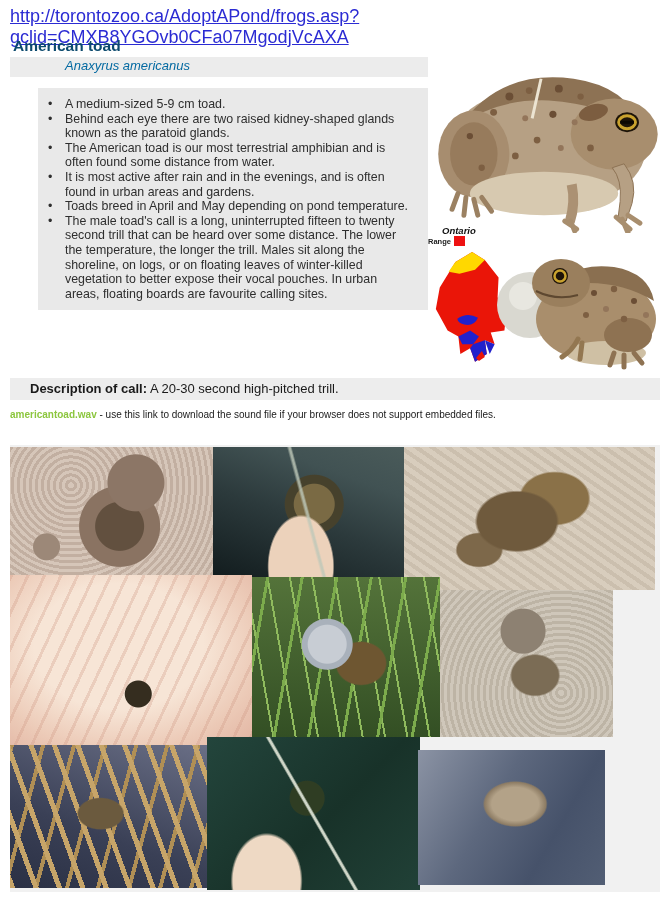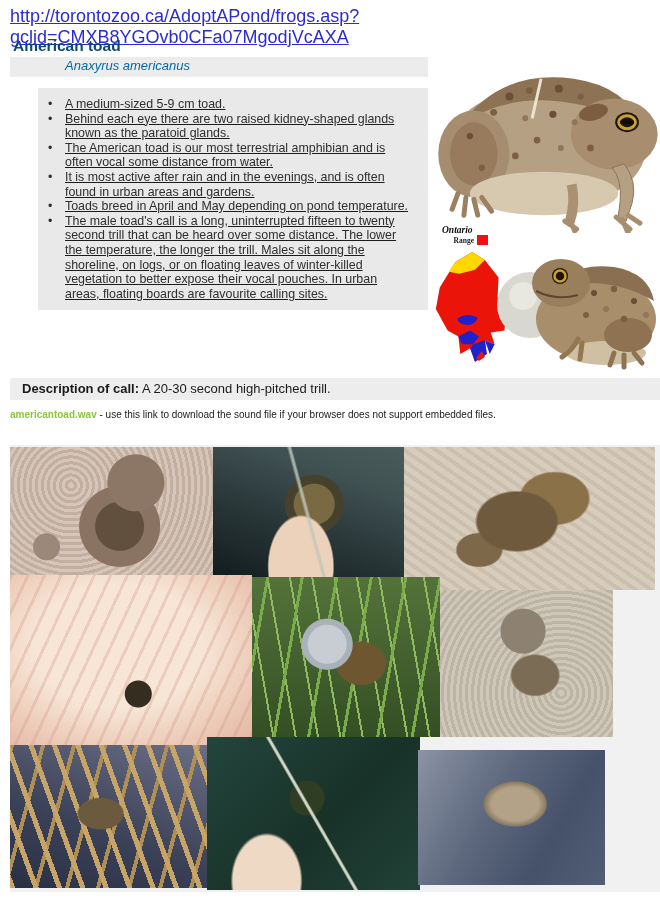--- a/index.html
+++ b/index.html
@@ -12,37 +12,37 @@
   
   #url-link{left:10px;top:6px;font-size:18px;color:#2b2bd3;text-decoration:underline;cursor:pointer;}
 
   
   #page-title{left:13px;top:37px;font-size:15.5px;font-weight:bold;color:#0c4a6e;margin:0;}
   #species-bar{left:10px;top:57px;width:418px;height:20px;background:#ececec;}
   #species-name{left:17px;top:58px;font-size:13px;font-style:italic;color:#0369a1;margin-left:48px;}
 
   
   #facts-box{left:38px;top:88px;width:390px;background:#e9e9e9;}
-  #facts-box ul{margin:0;padding:9px 16px 9px 0;list-style:none;text-decoration:underline;}
+  #facts-box ul{margin:0;padding:9px 16px 9px 0;list-style:none;}
   #facts-box li{position:relative;padding-left:27px;font-size:12.4px;line-height:14.6px;color:#2e2e2e;margin:0;}
   #facts-box li::before{content:"\2022";position:absolute;left:10px;top:0;font-size:12.5px;color:#2e2e2e;}
 
   
   #illustration-panel{left:428px;top:55px;width:232px;height:340px;background:#ffffff;}
   #adult-toad-svg{left:2px;top:2px;}
-  #range-label{left:0px;top:170px;width:60px;font-family:Liberation Serif, serif;}
+  #range-label{left:0px;top:170px;width:60px;}
   #range-region{font-size:9.5px;font-weight:bold;font-style:italic;color:#111;margin-left:14px;}
-  #range-row{display:flex;align-items:center;gap:3px;margin-top:0px;justify-content:flex-end;}
+  #range-row{display:flex;align-items:center;gap:3px;margin-top:0px;}
   #range-word{font-size:7.5px;font-weight:bold;color:#222;}
   #range-swatch{width:11px;height:10px;background:#ee1111;display:inline-block;}
   #ontario-map-svg{left:0px;top:191px;}
   #calling-toad-svg{left:66px;top:176px;}
 
   
-  #call-bar{left:10px;top:378px;width:650px;height:22px;background:#ededed;font-size:13px;line-height:22px;padding-left:12px;box-sizing:border-box;color:#1a1a1a;}
+  #call-bar{left:10px;top:378px;width:650px;height:22px;background:#ededed;font-size:13px;line-height:22px;padding-left:20px;box-sizing:border-box;color:#1a1a1a;}
   #call-label{font-weight:bold;}
   #wav-line{left:10px;top:409px;width:650px;font-size:10px;color:#1a1a1a;}
   #wav-link{color:#8cc63e;font-weight:bold;text-decoration:none;cursor:pointer;}
 
   
   #gallery{left:10px;top:445px;width:650px;height:447px;background:#f1f1f1;}
   .ph{position:absolute;}
   #ph1{left:0;top:2px;width:203px;height:128px;
     background:
       radial-gradient(circle at 62% 28%, #8c7666 0 28px, transparent 29px),
@@ -104,21 +104,21 @@
 <a class="abs" id="url-link" href="#">http://torontozoo.ca/AdoptAPond/frogs.asp?gclid=CMXB8YGOvb0CFa07MgodjVcAXA</a>
 
 <h1 class="abs" id="page-title">American toad</h1>
 <div class="abs" id="species-bar"></div>
 <div class="abs" id="species-name">Anaxyrus americanus</div>
 
 <div class="abs" id="facts-box">
   <ul>
     <li>A medium-sized 5-9 cm toad.</li>
     <li>Behind each eye there are two raised kidney-shaped glands known as the paratoid glands.</li>
-    <li>The American toad is our most terrestrial amphibian and is often vocal some distance from water.</li>
+    <li>The American toad is our most terrestrial amphibian and is often found some distance from water.</li>
     <li>It is most active after rain and in the evenings, and is often found in urban areas and gardens.</li>
     <li>Toads breed in April and May depending on pond temperature.</li>
     <li>The male toad's call is a long, uninterrupted fifteen to twenty second trill that can be heard over some distance. The lower the temperature, the longer the trill. Males sit along the shoreline, on logs, or on floating leaves of winter-killed vegetation to better expose their vocal pouches. In urban areas, floating boards are favourite calling sites.</li>
   </ul>
 </div>
 
 <div class="abs" id="illustration-panel">
 
   <svg class="abs" id="adult-toad-svg" width="230" height="176" viewBox="0 0 232 178">
     <ellipse cx="118" cy="92" rx="100" ry="62" fill="#b6a084"></ellipse>

